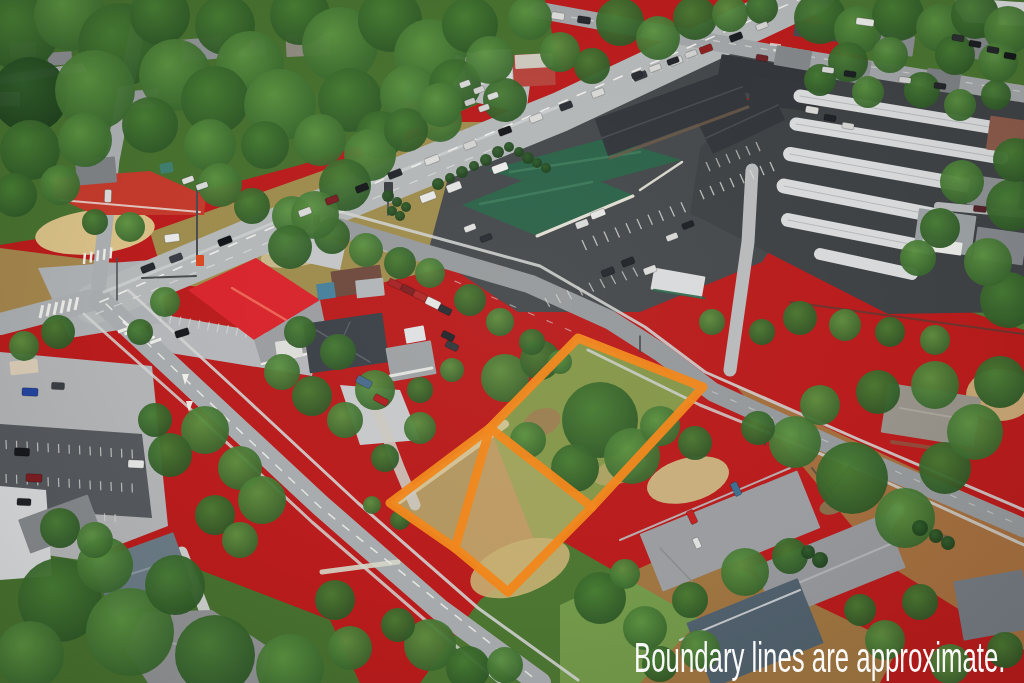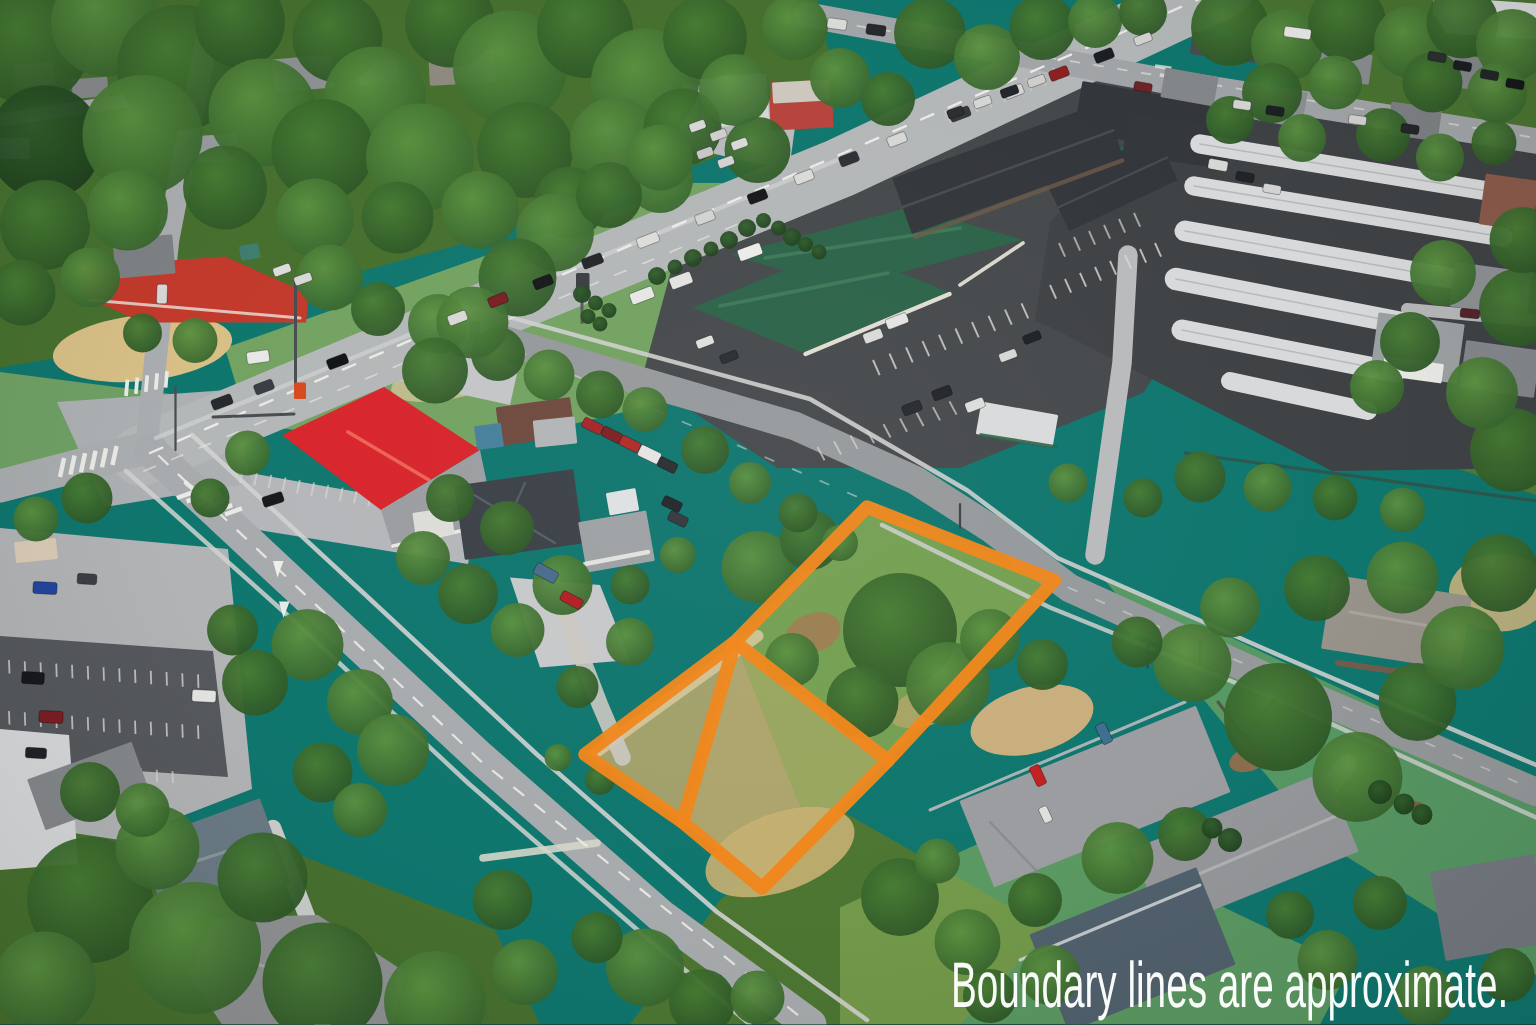--- a/index.html
+++ b/index.html
@@ -1,16 +1,16 @@
 <!DOCTYPE html>
 <html><head>
 <meta charset="utf-8">
 <style>
   html,body{margin:0;padding:0;background:#222;}
-  .photo{position:relative;width:1024px;height:683px;overflow:hidden;background:#0f766e;
+  .photo{position:relative;width:1024px;height:683px;overflow:hidden;background:#b91c1c;
          font-family:"Liberation Sans",sans-serif;}
   .photo svg{position:absolute;left:0;top:0;display:block;}
   .photo::after{content:"";position:absolute;inset:0;pointer-events:none;
     background:radial-gradient(ellipse at 50% 45%, rgba(255,255,255,0.04) 0%, rgba(0,0,0,0.00) 55%, rgba(0,0,0,0.10) 100%);}
   .caption{position:absolute;left:634px;top:634px;z-index:5;white-space:nowrap;
     font-size:43px;line-height:1.1;font-weight:400;color:rgba(255,255,255,0.97);
     transform:scaleX(0.60);transform-origin:0 50%;letter-spacing:0px;}
 </style>
 </head>
 <body>

